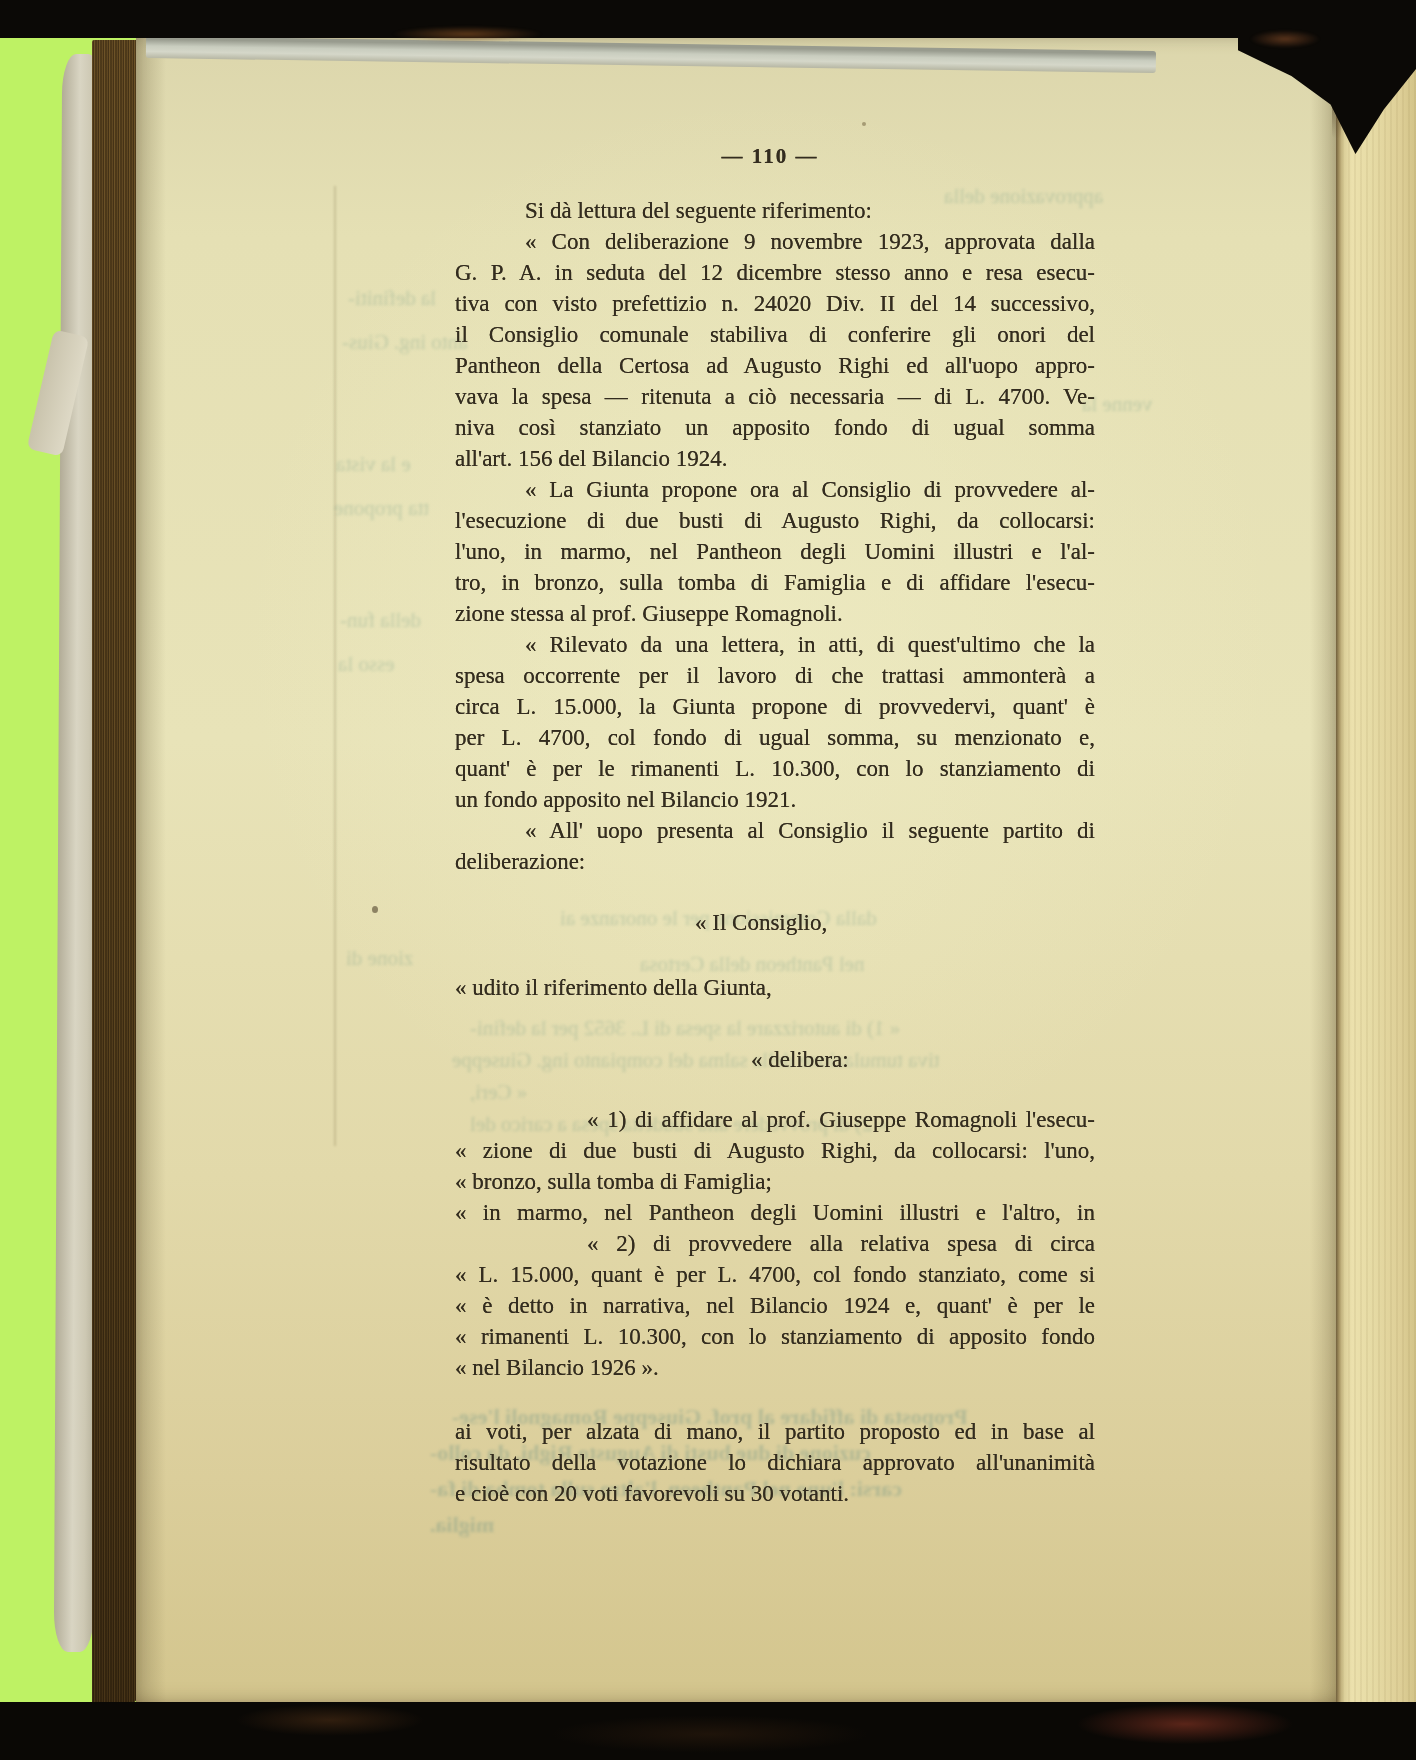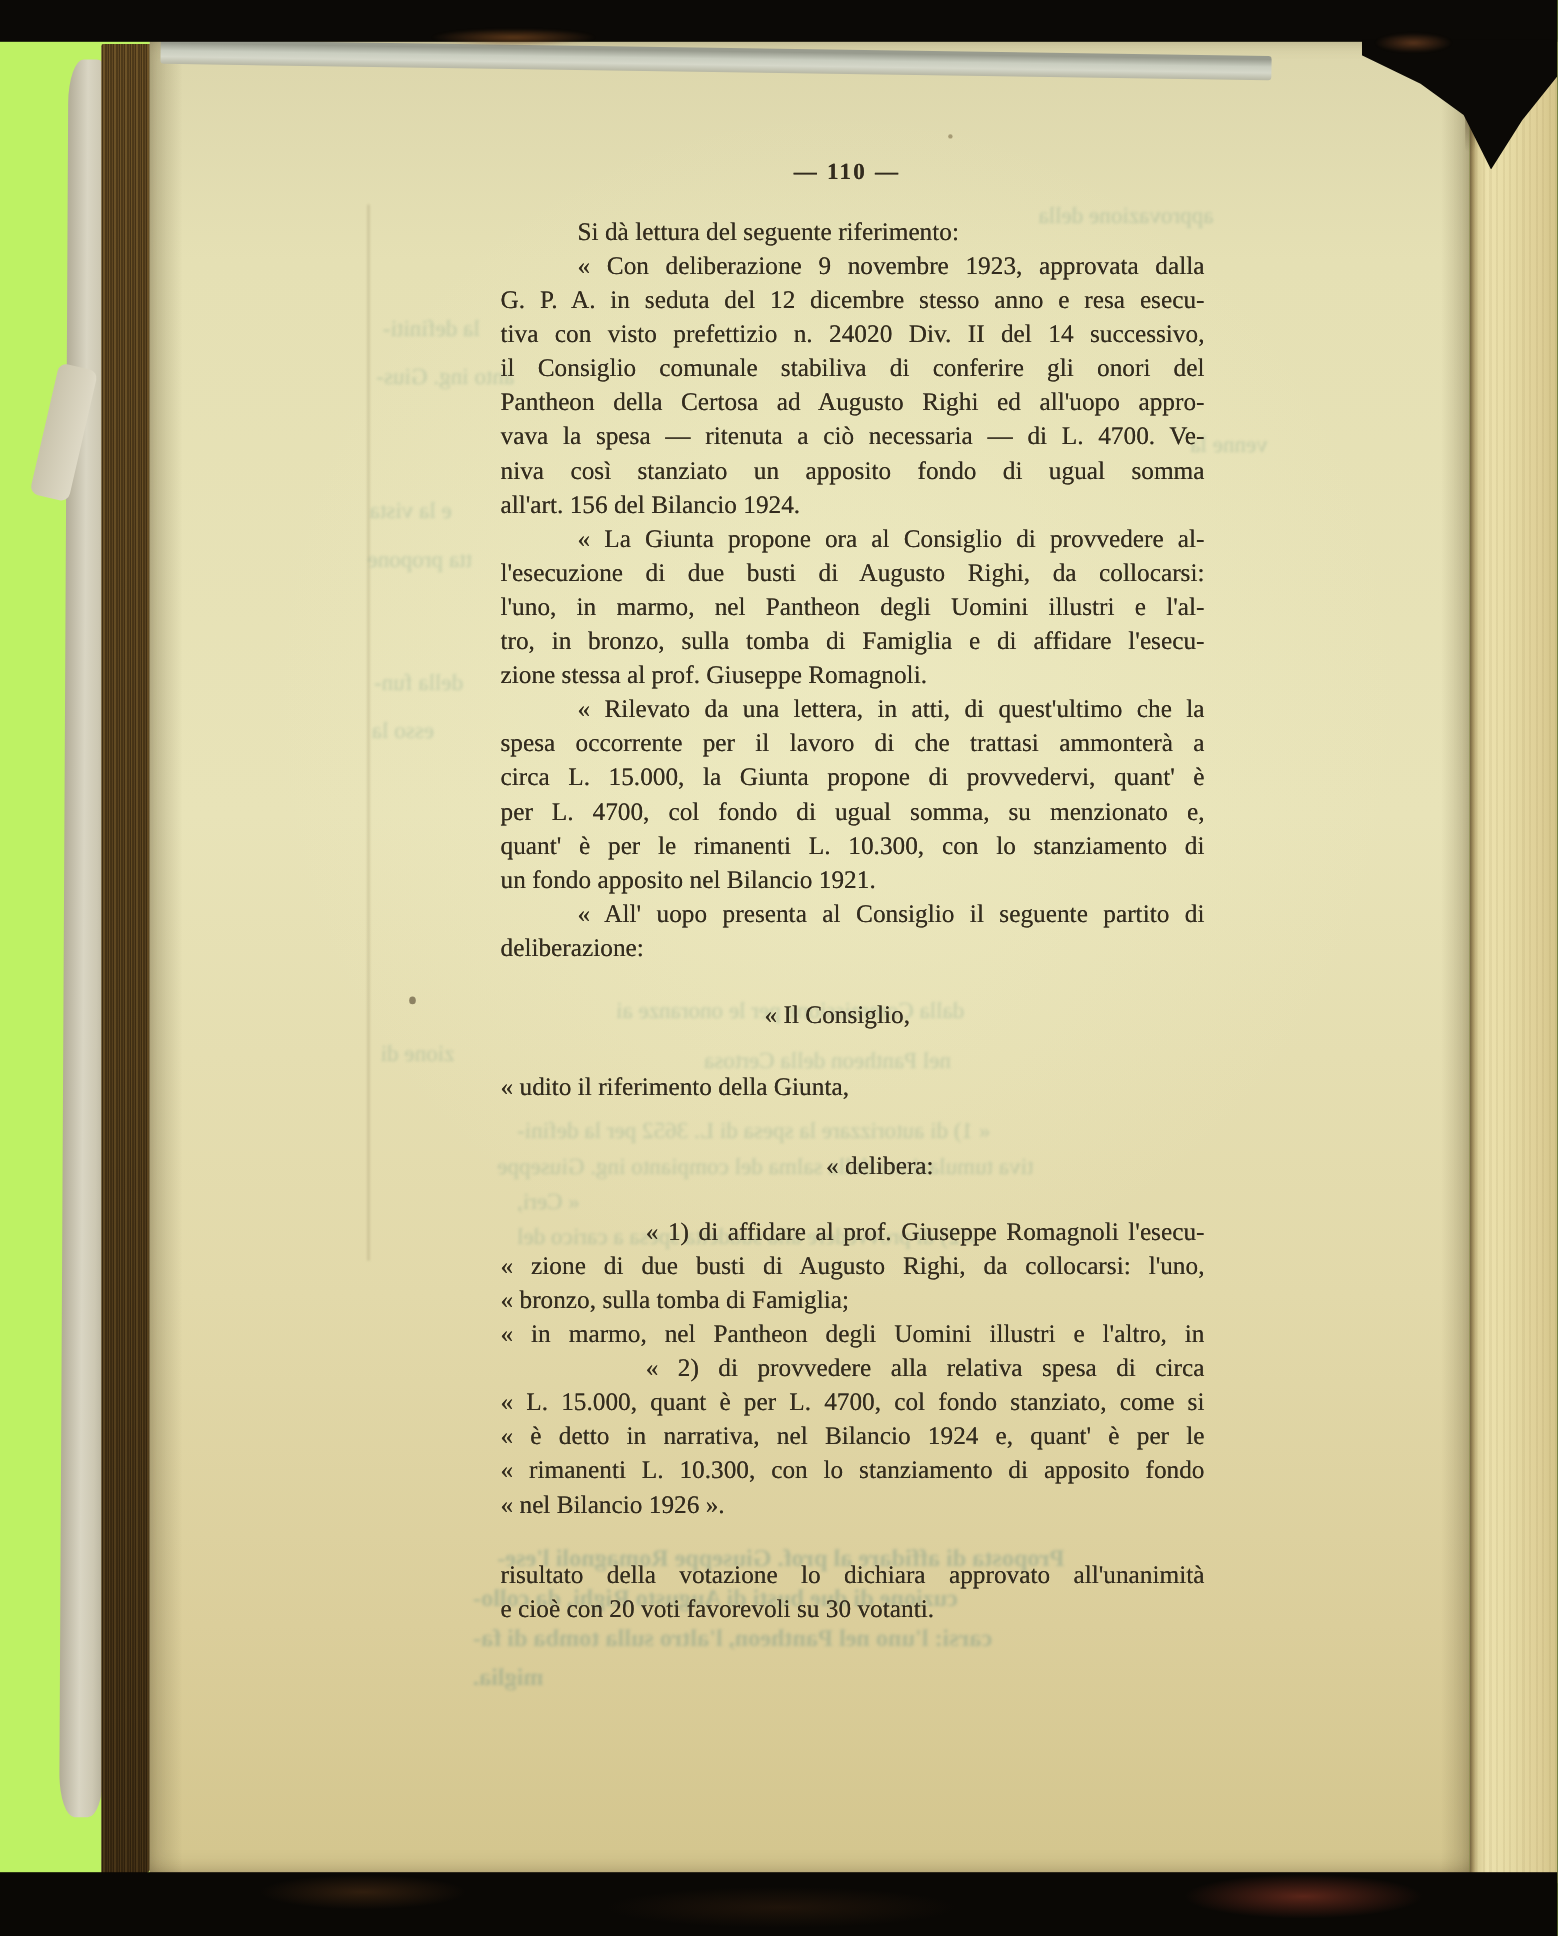--- a/index.html
+++ b/index.html
@@ -162,18 +162,19 @@
         <div class="tl ind124 j">« 1) di affidare al prof. Giuseppe Romagnoli l'esecu-</div>
         <div class="tl j">« zione di due busti di Augusto Righi, da collocarsi: l'uno,</div>
         <div class="tl l">« bronzo, sulla tomba di Famiglia;</div>
         <div class="tl j">« in marmo, nel Pantheon degli Uomini illustri e l'altro, in</div>
         <div class="tl ind124 j">« 2) di provvedere alla relativa spesa di circa</div>
         <div class="tl j">« L. 15.000, quant è per L. 4700, col fondo stanziato, come si</div>
         <div class="tl j">« è detto in narrativa, nel Bilancio 1924 e, quant' è per le</div>
         <div class="tl j">« rimanenti L. 10.300, con lo stanziamento di apposito fondo</div>
         <div class="tl l">« nel Bilancio 1926 ».</div>
         <div class="gap" style="height: 33px;"></div>
+        <div class="tl j">ai voti, per alzata di mano, il partito proposto ed in base al</div>
         <div class="tl j">risultato della votazione lo dichiara approvato all'unanimità</div>
         <div class="tl l">e cioè con 20 voti favorevoli su 30 votanti.</div>
       </div>
   </div>
 
 </div>
 
 </body></html>

